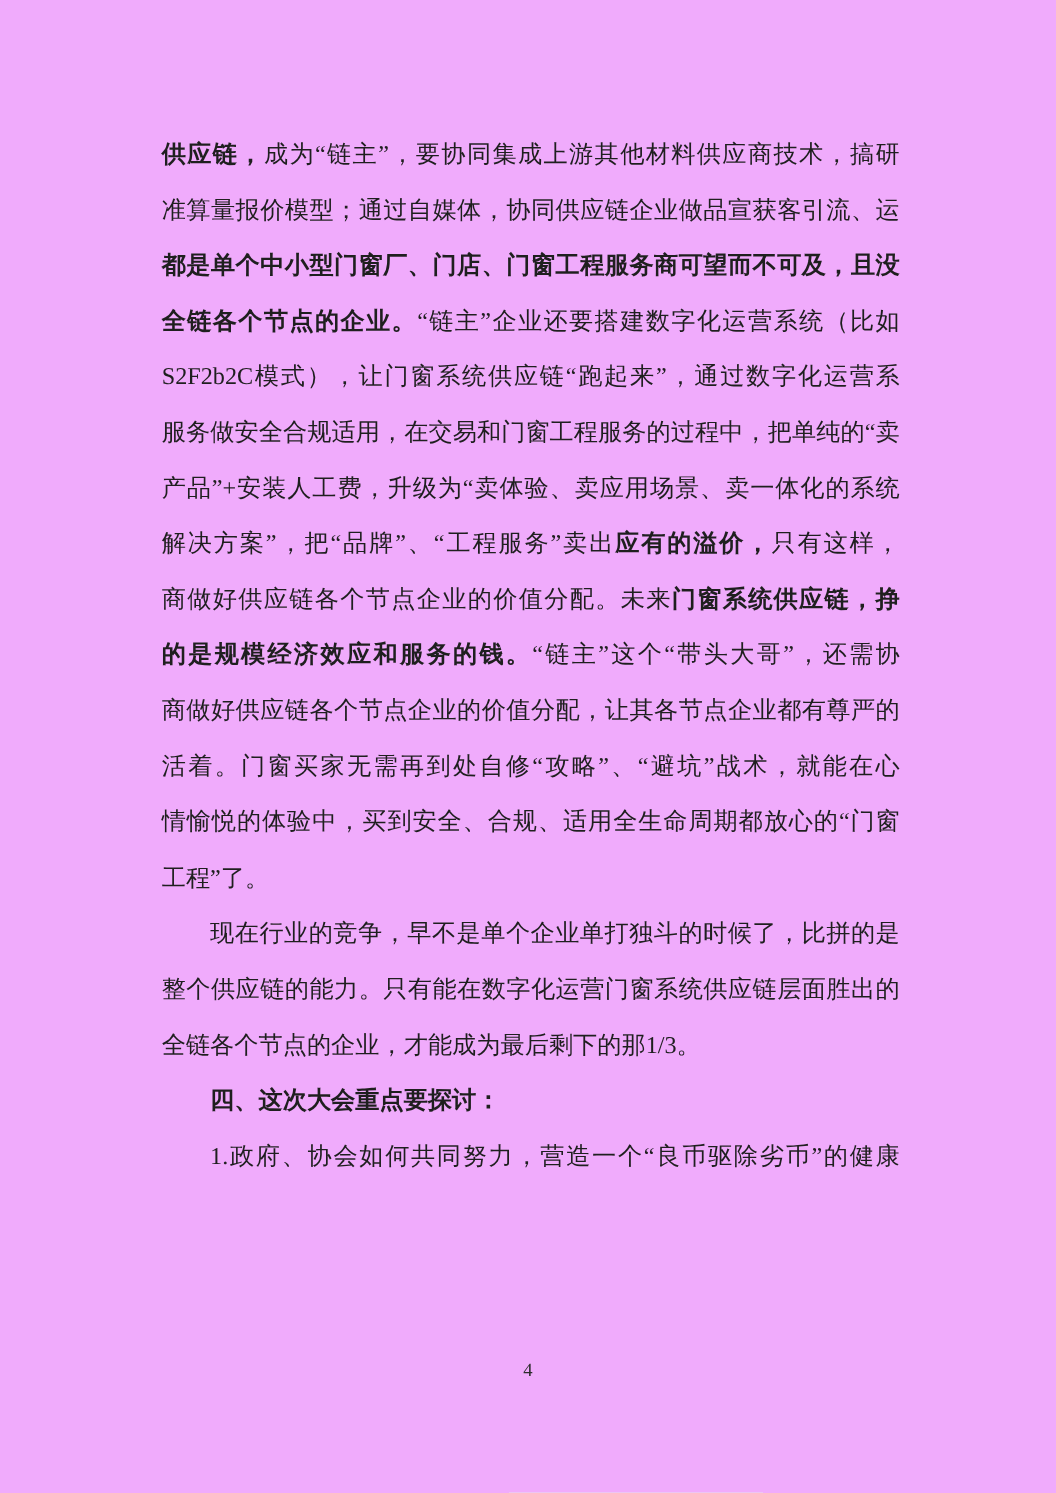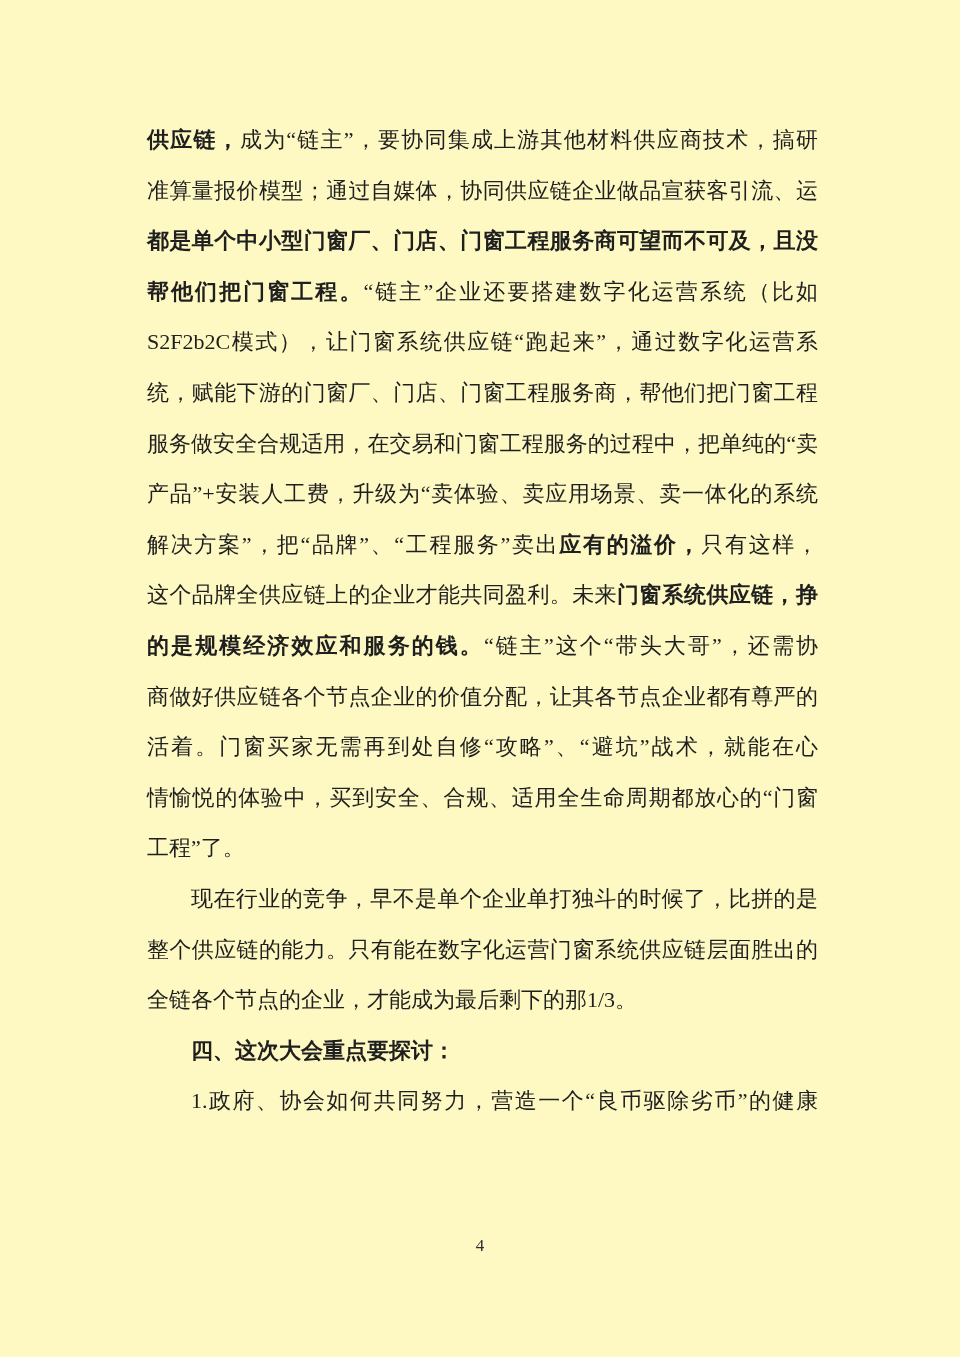--- a/index.html
+++ b/index.html
@@ -2,21 +2,21 @@
 <html><head>
 <meta charset="utf-8">
 <style>
   * { margin: 0; padding: 0; box-sizing: border-box; }
   html, body { background: #e8e8e8; }
   .page {
     position: relative;
     width: 960px;
     height: 1357px;
     margin: 0 auto;
-    background: #fef9c3;
+    background: #f0abfc;
     font-family: "Liberation Serif", "DejaVu Serif", serif;
     color: #1f1f1f;
     overflow: hidden;
   }
   .doc {
     position: absolute;
     left: 147px;
     top: 115px;
     width: 671px;
   }
@@ -51,27 +51,26 @@
 </style>
 </head>
 <body>
 
 <div class="page">
   <div class="doc">
       <div class="paragraph">
         <div class="line stretch"><span class="seg bold">供应链，</span><span class="seg">成为“链主”，要协同集成上游其他材料供应商技术，搞研</span></div>
         <div class="line stretch"><span class="seg">准算量报价模型；通过自媒体，协同供应链企业做品宣获客引流、运</span></div>
         <div class="line stretch"><span class="seg bold">都是单个中小型门窗厂、门店、门窗工程服务商可望而不可及，且没</span></div>
-        <div class="line stretch"><span class="seg bold">帮他们把门窗工程。</span><span class="seg">“链主”企业还要搭建数字化运营系统（比如</span></div>
+        <div class="line stretch"><span class="seg bold">全链各个节点的企业。</span><span class="seg">“链主”企业还要搭建数字化运营系统（比如</span></div>
         <div class="line stretch"><span class="seg">S2F2b2C模式），让门窗系统供应链“跑起来”，通过数字化运营系</span></div>
-        <div class="line stretch"><span class="seg">统，赋能下游的门窗厂、门店、门窗工程服务商，帮他们把门窗工程</span></div>
         <div class="line stretch"><span class="seg">服务做安全合规适用，在交易和门窗工程服务的过程中，把单纯的“卖</span></div>
         <div class="line stretch"><span class="seg">产品”+安装人工费，升级为“卖体验、卖应用场景、卖一体化的系统</span></div>
         <div class="line stretch"><span class="seg">解决方案”，把“品牌”、“工程服务”卖出</span><span class="seg bold">应有的溢价，</span><span class="seg">只有这样，</span></div>
-        <div class="line stretch"><span class="seg">这个品牌全供应链上的企业才能共同盈利。未来</span><span class="seg bold">门窗系统供应链，挣</span></div>
+        <div class="line stretch"><span class="seg">商做好供应链各个节点企业的价值分配。未来</span><span class="seg bold">门窗系统供应链，挣</span></div>
         <div class="line stretch"><span class="seg bold">的是规模经济效应和服务的钱。</span><span class="seg">“链主”这个“带头大哥”，还需协</span></div>
         <div class="line stretch"><span class="seg">商做好供应链各个节点企业的价值分配，让其各节点企业都有尊严的</span></div>
         <div class="line stretch"><span class="seg">活着。门窗买家无需再到处自修“攻略”、“避坑”战术，就能在心</span></div>
         <div class="line stretch"><span class="seg">情愉悦的体验中，买到安全、合规、适用全生命周期都放心的“门窗</span></div>
         <div class="line"><span class="seg">工程”了。</span></div>
       </div>
       <div class="paragraph">
         <div class="line indent stretch"><span class="seg">现在行业的竞争，早不是单个企业单打独斗的时候了，比拼的是</span></div>
         <div class="line stretch"><span class="seg">整个供应链的能力。只有能在数字化运营门窗系统供应链层面胜出的</span></div>
         <div class="line"><span class="seg">全链各个节点的企业，才能成为最后剩下的那1/3。</span></div>

